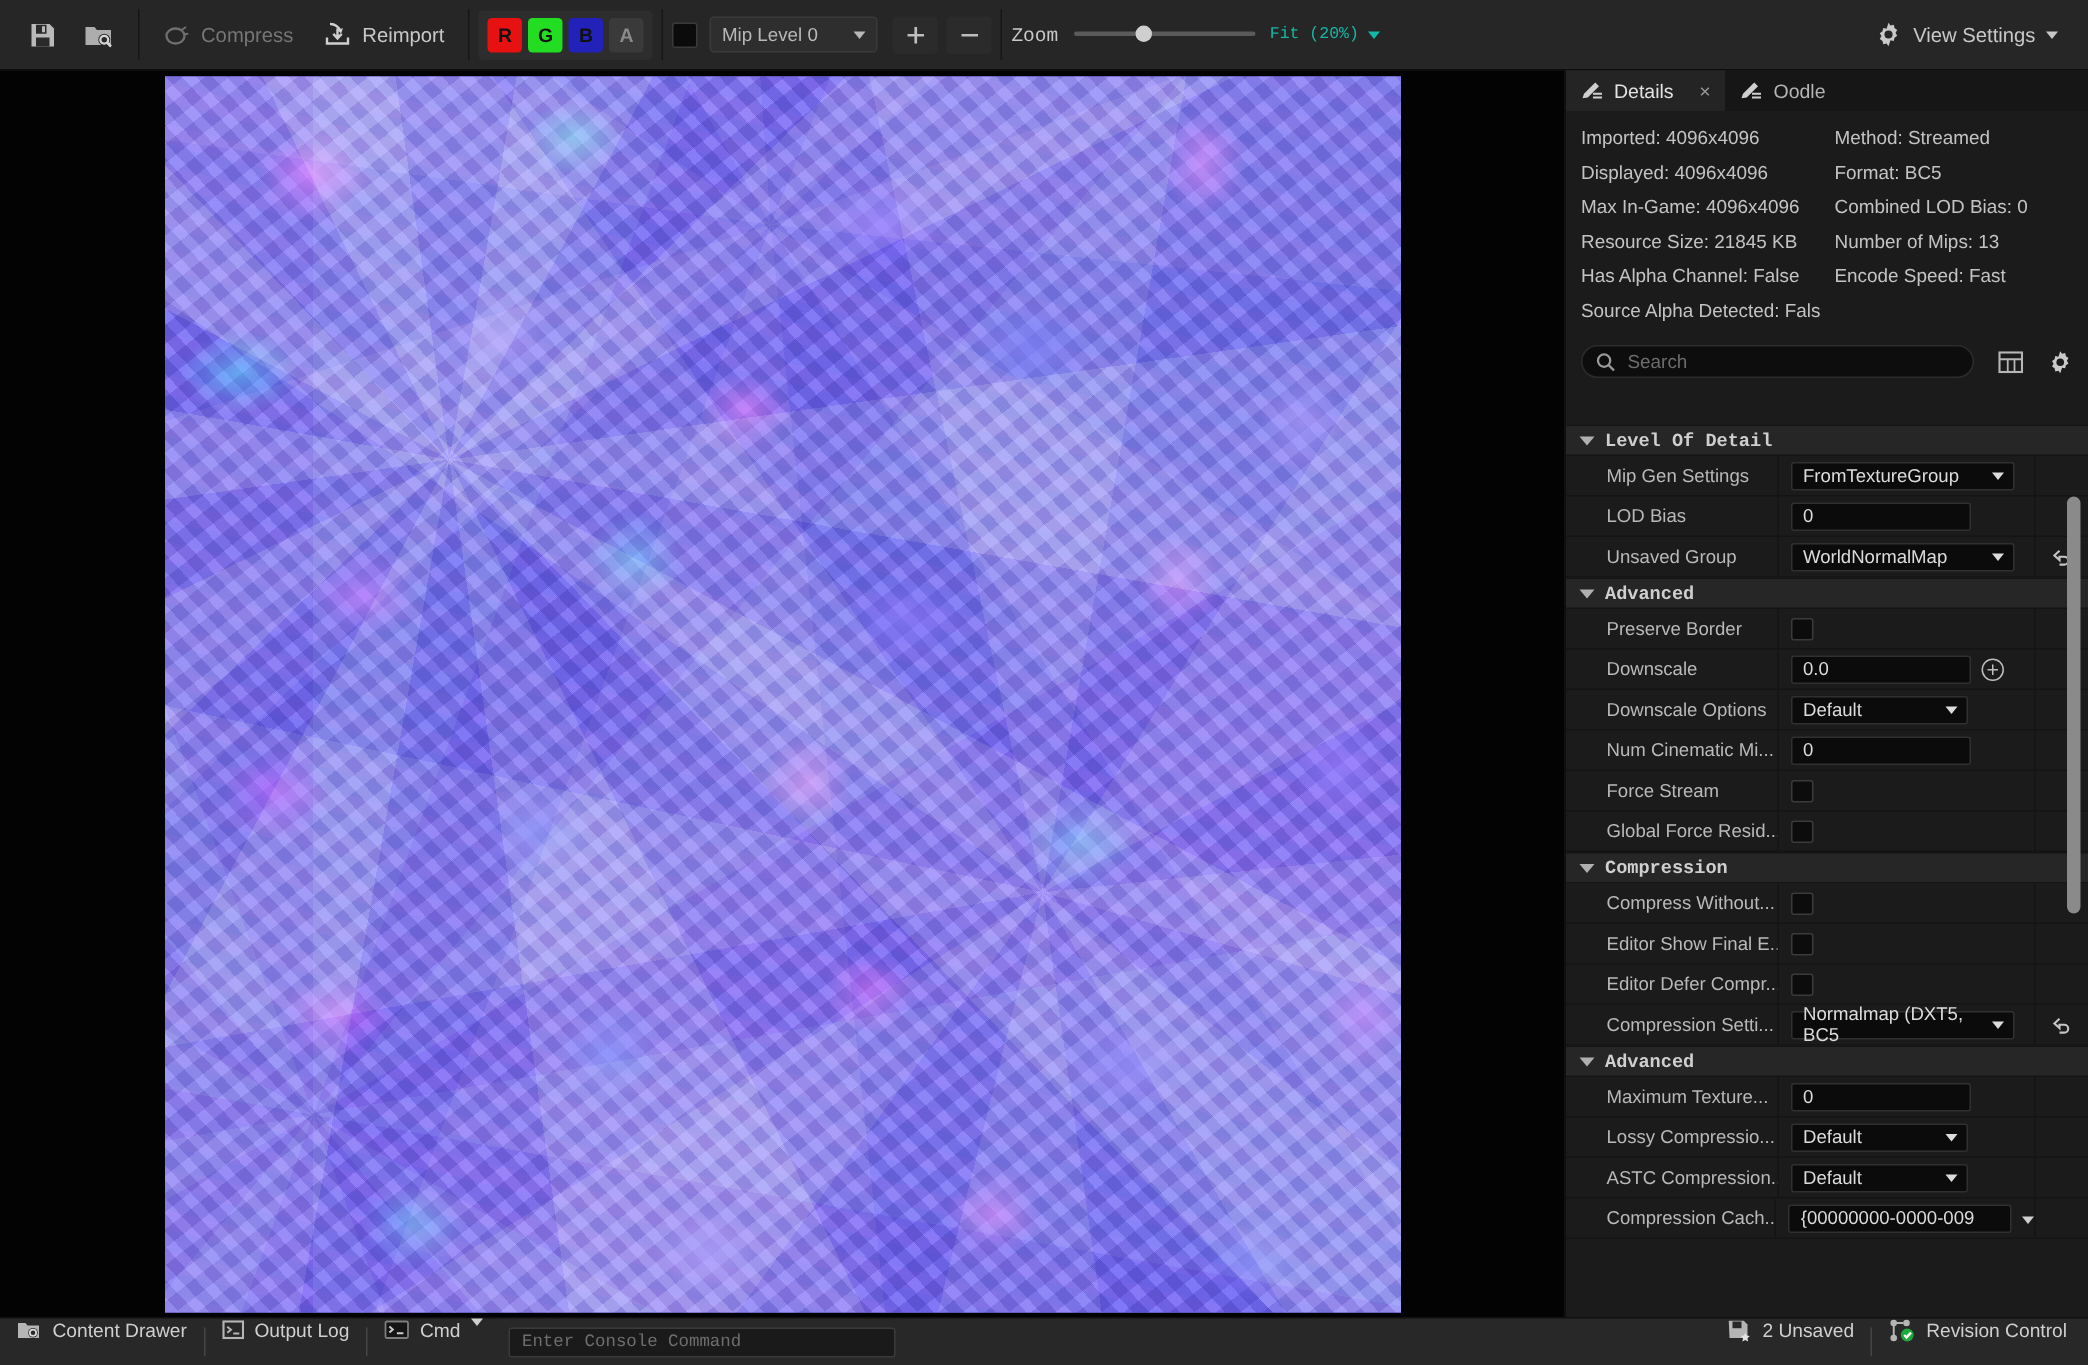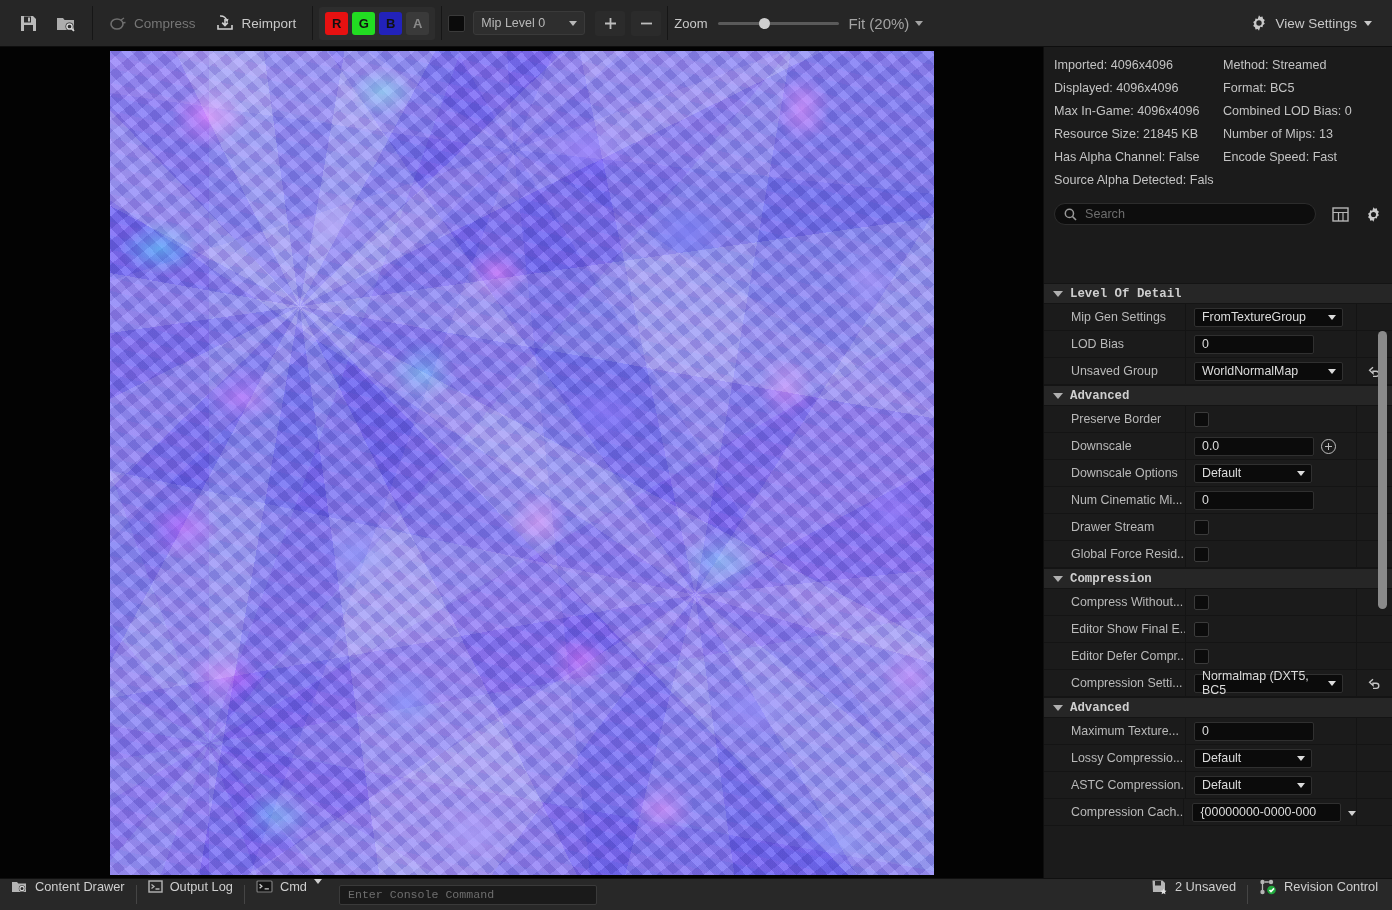--- a/index.html
+++ b/index.html
@@ -51,25 +51,25 @@
     gap: 6px; height: 24px; padding: 0 7px;
     background: #2e2e2e; border: 1px solid #3a3a3a; border-radius: 3px;
     font-size: 12.5px; color: #b8b8b8;
   }
   .pm-btn {
     width: 30px; height: 25px; border-radius: 3px; background: #2b2b2b;
     display: flex; align-items: center; justify-content: center;
     color: #b0b0b0; font-size: 17px;
   }
 
-  #zoomgroup { display: flex; align-items: center; gap: 10px; font-size: 13px; color: #c8c8c8; }
+  #zoomgroup { display: flex; gap: 10px; font-size: 13px; color: #c8c8c8; font-family: Liberation Mono, monospace; }
   .slider { position: relative; width: 121px; height: 14px; display: flex; align-items: center; }
   .slider .track { position: absolute; left: 0; right: 0; height: 3px; background: #5a5a5a; border-radius: 2px; }
   .slider .thumb { position: absolute; left: 41px; width: 11px; height: 11px; border-radius: 50%; background: #cfcfcf; }
-  #fitcombo { display: flex; align-items: center; gap: 6px; font-size: 15px; color: #a3a3a3; }
+  #fitcombo { display: flex; align-items: center; gap: 6px; font-size: 11px; color: #14b8a6; }
 
   .chev { display:inline-block; width:0;height:0; border-left:4.5px solid transparent;
           border-right:4.5px solid transparent; border-top:5px solid currentColor; }
 
   
   #viewport {
     position: absolute; left: 0; top: 47px; width: 1043px; height: 831px;
     background: #030303; overflow: hidden;
   }
   #texture {
@@ -320,20 +320,41 @@
       <span class="chev"></span>
     </div>
   </div>
 
   <div id="viewport">
     <div id="texture"></div>
   </div>
 
   <div id="rightpanel">
 
+    <div id="tabstrip">
+      <div class="tab active">
+        <span class="ico">
+          <svg width="15" height="15" viewBox="0 0 15 15">
+            <path d="M1 12.5l1-3L9.5 2 12 4.5 4.5 12z" fill="#cfcfcf"></path>
+            <path d="M8 9.5h6M8 12h6" stroke="#cfcfcf" stroke-width="1.3"></path>
+          </svg>
+        </span>
+        <span>Details</span>
+        <span class="x">×</span>
+      </div>
+      <div class="tab">
+        <span class="ico">
+          <svg width="15" height="15" viewBox="0 0 15 15">
+            <path d="M1 12.5l1-3L9.5 2 12 4.5 4.5 12z" fill="#cfcfcf"></path>
+            <path d="M8 9.5h6M8 12h6" stroke="#cfcfcf" stroke-width="1.3"></path>
+          </svg>
+        </span>
+        <span>Oodle</span>
+      </div>
+    </div>
 
     <div id="infogrid">
       <span>Imported: 4096x4096</span>
       <span>Method: Streamed</span>
       <span>Displayed: 4096x4096</span>
       <span>Format: BC5</span>
       <span>Max In-Game: 4096x4096</span>
       <span>Combined LOD Bias: 0</span>
       <span>Resource Size: 21845 KB</span>
       <span>Number of Mips: 13</span>
@@ -433,21 +454,21 @@
           <div class="extra"></div>
         </div>
         <div class="row">
           <div class="lbl">Num Cinematic Mi...</div>
           <div class="val">
             <div class="field num">0</div>
           </div>
           <div class="extra"></div>
         </div>
         <div class="row">
-          <div class="lbl">Drawer Stream</div>
+          <div class="lbl">Force Stream</div>
           <div class="val">
             <div class="checkbox"></div>
           </div>
           <div class="extra"></div>
         </div>
         <div class="row">
           <div class="lbl">Global Force Resid...</div>
           <div class="val">
             <div class="checkbox"></div>
           </div>
@@ -520,21 +541,21 @@
               <span>Default</span>
               <span class="chev"></span>
             </div>
           </div>
           <div class="extra"></div>
         </div>
         <div class="row">
           <div class="lbl">Compression Cach...</div>
           <div class="val">
             <div class="field dd w150">
-              <span>{00000000-0000-000</span>
+              <span>{00000000-0000-009</span>
             </div>
             <div><span class="chev"></span></div>
           </div>
           <div class="extra"></div>
         </div>
       </div>
     <div id="vscroll"></div>
   </div>
 
   <div id="statusbar">

